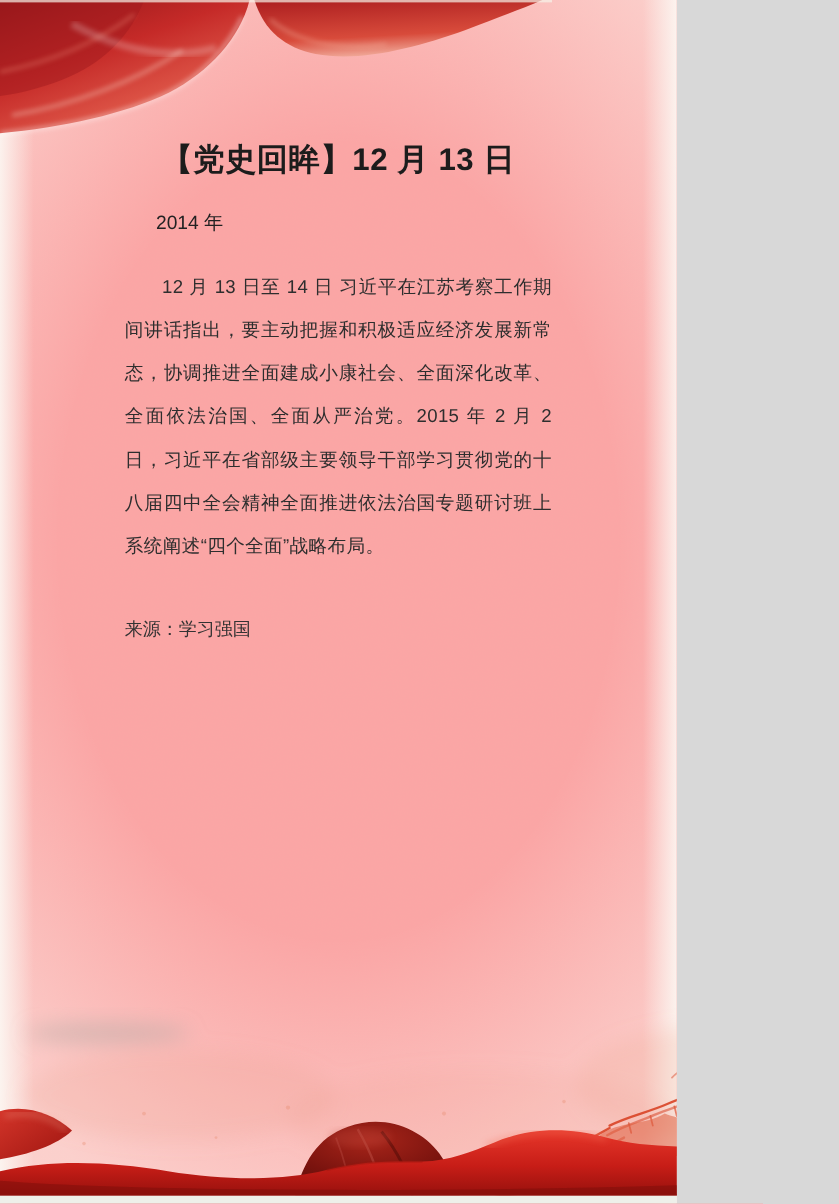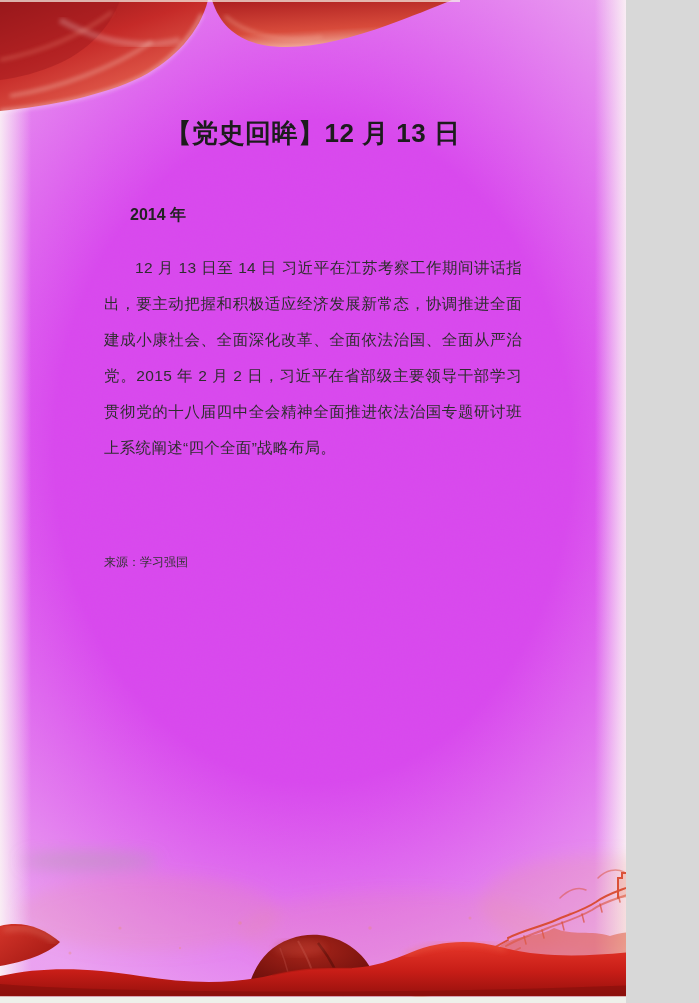--- a/index.html
+++ b/index.html
@@ -1,43 +1,43 @@
 <!DOCTYPE html>
 <html lang="zh"><head>
 <meta charset="utf-8">
 <style>
   html,body{margin:0;padding:0;}
   body{background:#d8d8d8;font-family:"Liberation Sans","DejaVu Sans",sans-serif;}
   .page{
-    position:relative;width:626px;height:1003px;margin:0;
-    background:#d946ef;overflow:hidden;
+    position:relative;width:564px;height:1003px;margin:0;
+    background:#fca5a5;overflow:hidden;
   }
   .noise-layer{position:absolute;inset:0;width:100%;height:100%;z-index:1;pointer-events:none;}
   .vignette{
     position:absolute;inset:0;z-index:2;pointer-events:none;
     background:
       linear-gradient(90deg, rgba(252,250,245,.85) 0%, rgba(252,250,245,0) 5%, rgba(252,250,245,0) 95%, rgba(252,250,245,.85) 100%),
       radial-gradient(ellipse 75% 60% at 50% 45%, rgba(255,255,255,0) 55%, rgba(252,250,243,.5) 100%);
   }
   .deco-top{position:absolute;top:0;left:0;width:460px;height:120px;z-index:3;pointer-events:none;}
   .deco-bottom{position:absolute;bottom:0;left:0;width:699px;height:225px;z-index:3;pointer-events:none;}
   .content{position:absolute;inset:0;z-index:4;padding:113px 104px 0 104px;box-sizing:border-box;}
   .title{
     margin:0;font-size:26px;line-height:40px;font-weight:700;text-align:center;
     color:#1c1c1c;letter-spacing:.5px;
   }
   .year{
-    margin:50px 0 0 26px;font-size:16px;line-height:24px;font-weight:700;color:#222;
+    margin:22px 0 0 26px;font-size:16px;line-height:24px;font-weight:400;color:#222;
   }
   .section + .section .year{margin-top:21px;}
   .body{
     margin:23px 0 0 0;font-size:15.5px;line-height:36px;color:#2e2e2e;
     text-align:justify;text-justify:inter-ideograph;text-indent:2em;letter-spacing:.3px;
   }
-  .source{margin:85px 0 0 0;font-size:12px;line-height:22px;color:#333;}
+  .source{margin:40px 0 0 0;font-size:15px;line-height:22px;color:#333;}
 </style>
 </head>
 <body>
 
 <div class="page">
 
   <svg class="noise-layer" xmlns="http://www.w3.org/2000/svg">
     <filter id="paperNoise">
       <feTurbulence type="fractalNoise" baseFrequency="0.82" numOctaves="2" seed="7" result="n"></feTurbulence>
       <feColorMatrix in="n" type="matrix" values="0 0 0 0 0.56  0 0 0 0 0.50  0 0 0 0 0.40  0 0 0 0.055 0"></feColorMatrix>

